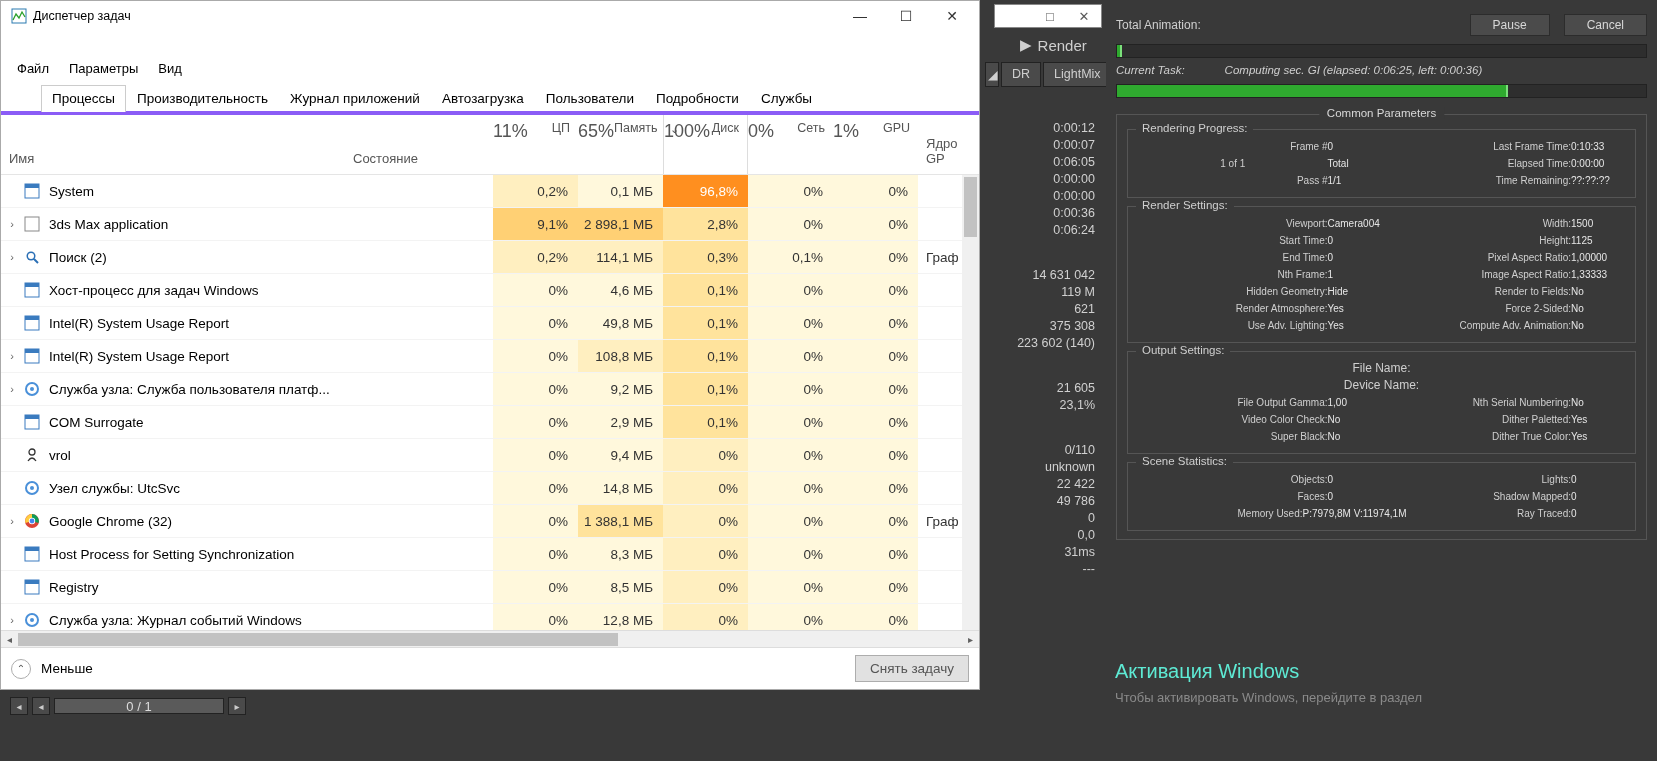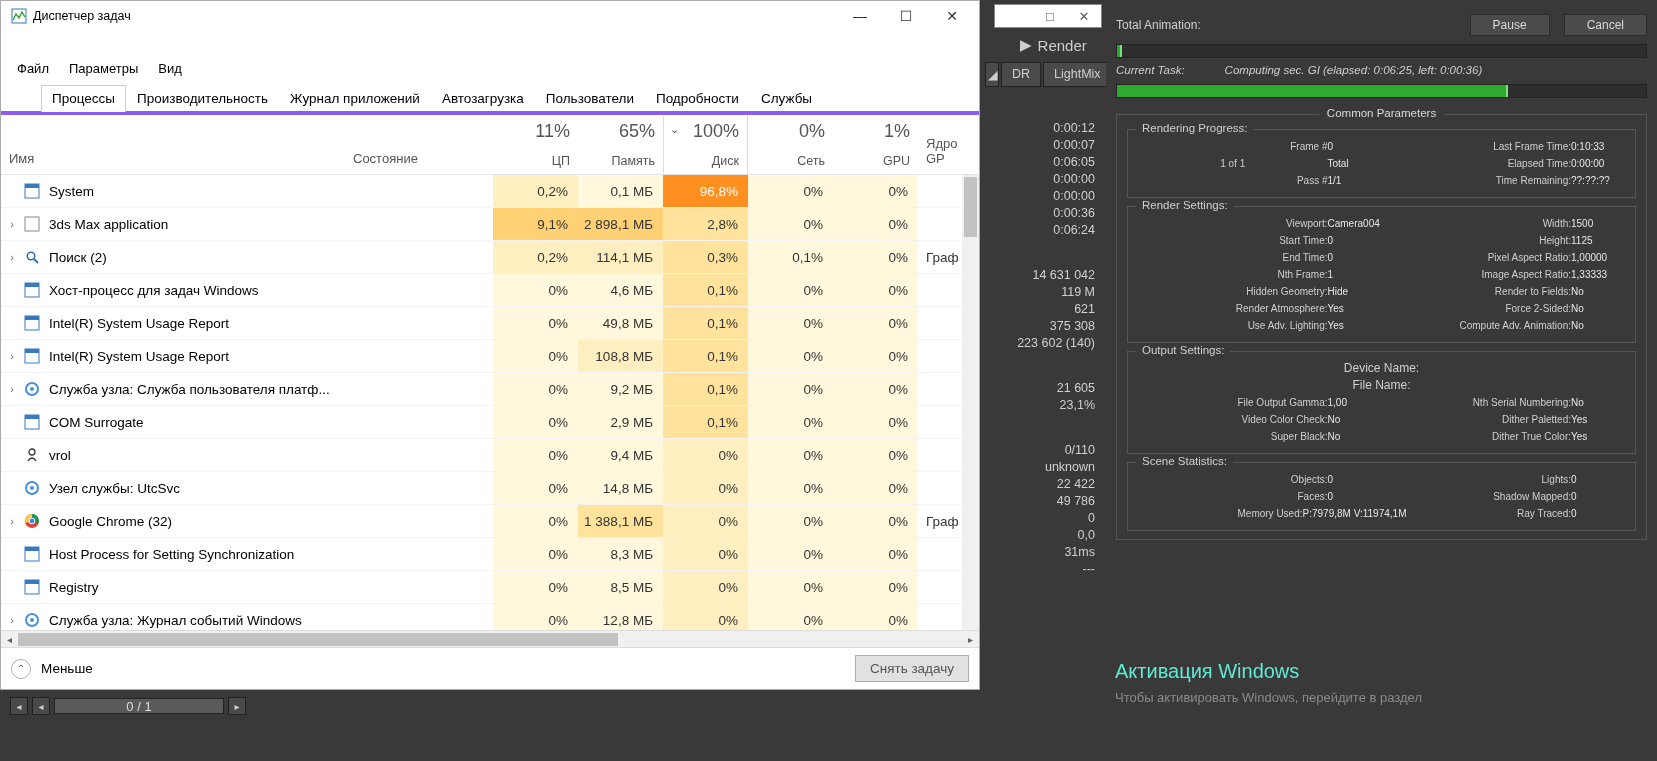--- a/index.html
+++ b/index.html
@@ -15,21 +15,21 @@
 .tm-menubar { height: 26px; display: flex; align-items: flex-start; padding: 0 8px; gap: 4px; margin-top: 28px;}
 .tm-menuitem { font-size: 13px; color: #000; padding: 2px 8px; }
 
 .tm-tabs { display: flex; border-bottom: 4px solid #8b5cf6; height: 30px; padding-left: 40px; }
 .tm-tab { padding: 5px 10px; font-size: 13.5px; color:#000; border: 1px solid transparent; border-bottom: none; }
 .tm-tab.active { border-color: #ccc; background: #fff; margin-bottom: -1px; }
 
 .tm-header { display: flex; border-bottom: 1px solid #e5e5e5; height: 60px; }
 .tm-h-name { width: 352px; display:flex; align-items:flex-end; padding:0 0 8px 8px; font-size:13px; color:#555;}
 .tm-h-state { width: 140px; display:flex; align-items:flex-end; padding:0 0 8px 0; font-size:13px; color:#555;}
-.tm-h-col { width: 85px; text-align:right; padding:6px 8px 6px 0; display:flex; flex-direction:column; justify-content:space-between;}
+.tm-h-col { width: 85px; text-align:center; padding:6px 8px 6px 0; display:flex; justify-content:space-between;}
 .tm-h-col .pct { font-size: 18px; color:#555;}
 .tm-h-col .lbl { font-size: 12.5px; color:#555;}
 .tm-h-col.sorted { background:#fff;  }
 .tm-h-col.sorted .pct{ font-weight:400;}
 .tm-h-disk { position:relative; border-left:1px solid #ddd; border-right:1px solid #ddd;}
 .tm-h-disk .sortglyph{ position:absolute; left:6px; top:8px; font-size:11px; color:#555;}
 .tm-h-rest { flex:1; display:flex; align-items:flex-end; padding:0 0 8px 8px; font-size:13px; color:#555;}
 
 .tm-body { flex:1; overflow:hidden; position:relative;}
 .tm-rows { }
@@ -235,22 +235,22 @@
             <span class="v">Yes</span>
             <span class="k">Compute Adv. Animation:</span>
             <span class="v">No</span>
           </div>
         </div>
     </div>
 
     <div class="rnd-group">
       <div class="rnd-group-title">Output Settings:</div>
       <div style="text-align:center; line-height:17px;">
+        <div>File Name:</div>
         <div>Device Name:</div>
-        <div>File Name:</div>
       </div>
       <div id="out-grid">
           <div class="rnd-kv2">
             <span class="k">File Output Gamma:</span>
             <span class="v">1,00</span>
             <span class="k">Nth Serial Numbering:</span>
             <span class="v">No</span>
           </div>
           <div class="rnd-kv2">
             <span class="k">Video Color Check:</span>

